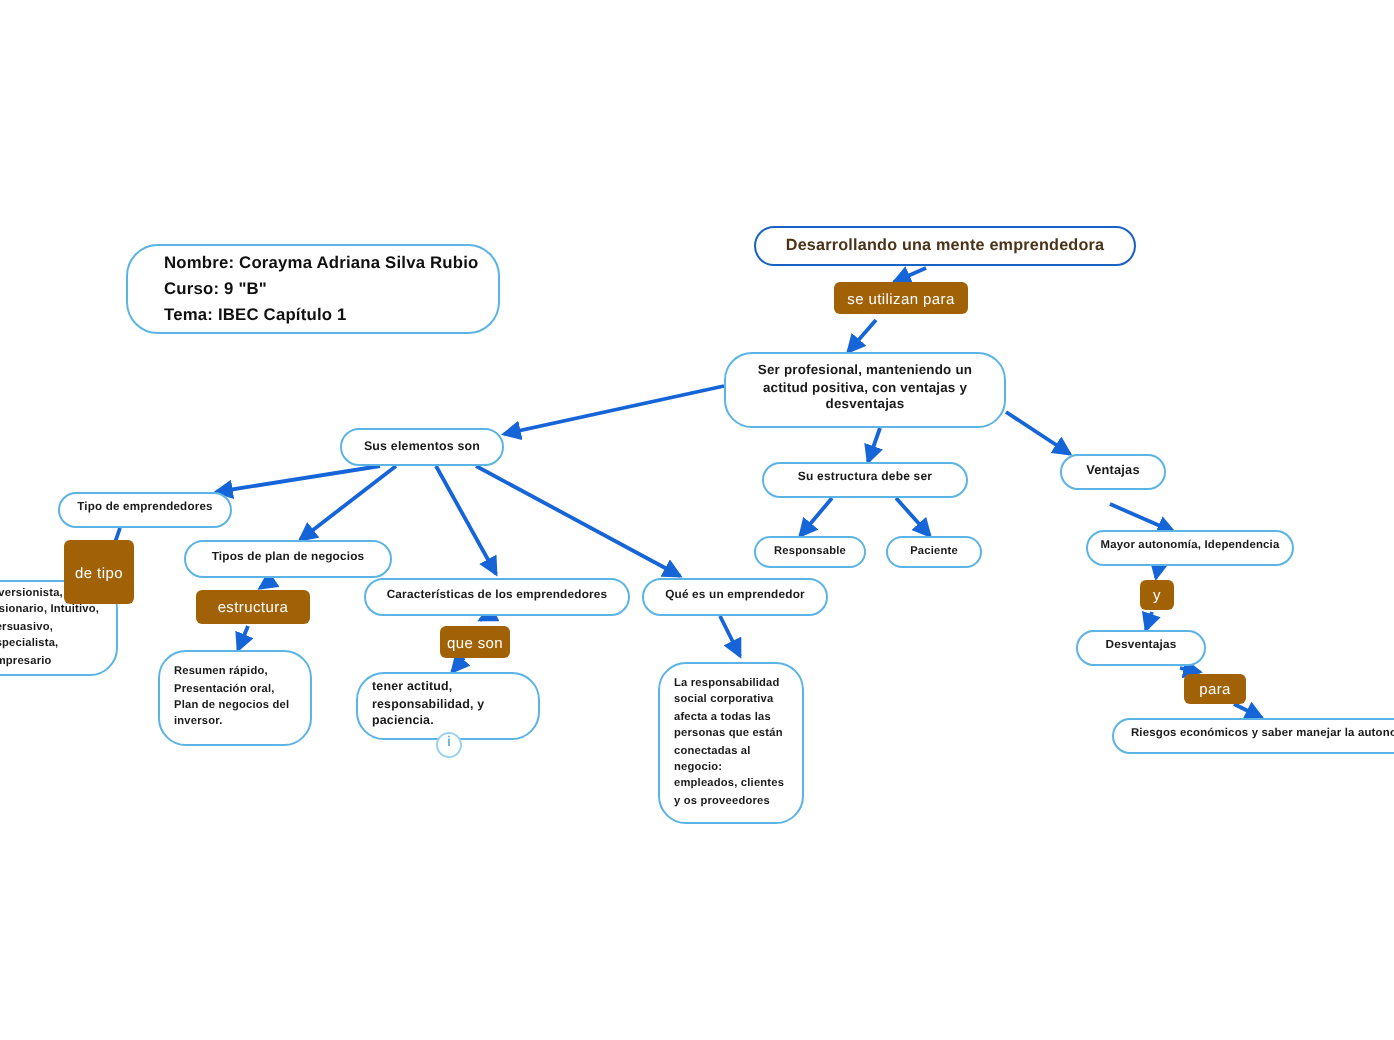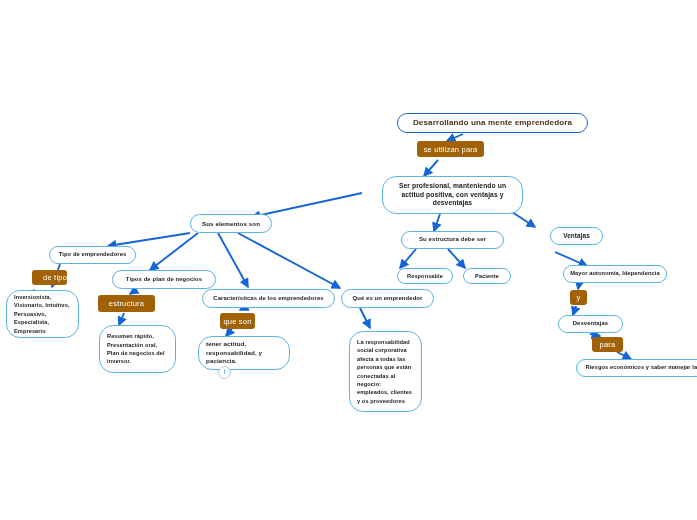--- a/index.html
+++ b/index.html
@@ -34,21 +34,20 @@
     border-radius: 14px;
     background: #ffffff;
     display: flex;
     align-items: center;
     justify-content: center;
     text-align: center;
     color: #1a1a1a;
     font-weight: bold;
     letter-spacing: 0.1px;
     z-index: 3;
-    margin-left: 20px;
   }
   .node .txt {
     display: block;
     padding: 2px 6px;
     line-height: 1.25;
     white-space: pre-line;
   }
 
   
   .node.root {
@@ -173,20 +172,25 @@
       <path d="M 579 284 L 578 289"></path>
 
       <path d="M 576 306 L 573 315"></path>
 
       <path d="M 590 334 L 600 336"></path>
 
       <path d="M 617 352 L 631 359"></path>
     </g>
   </svg>
 
+  <div class="node info" style="left:63px; top:122px; width:187px; height:45px;">
+    <span class="txt">Nombre: Corayma Adriana Silva Rubio
+Curso: 9 "B"
+Tema: IBEC Capítulo 1</span>
+  </div>
 
   <div class="node root" style="left:377px; top:113px; width:191px; height:20px; font-size:8.1px;">
     <span class="txt">Desarrollando una mente emprendedora</span>
   </div>
 
   <div class="chip" style="left:417px; top:141px; width:67px; height:16px;">
     <span>se utilizan para</span>
   </div>
 
   <div class="node" style="left:362px; top:176px; width:141px; height:38px; font-size:6.7px;">
@@ -194,21 +198,21 @@
   </div>
 
   <div class="node" style="left:170px; top:214px; width:82px; height:19px; font-size:6.2px;">
     <span class="txt">Sus elementos son</span>
   </div>
 
   <div class="node" style="left:29px; top:246px; width:87px; height:18px; font-size:5.8px;">
     <span class="txt">Tipo de emprendedores</span>
   </div>
 
-  <div class="chip" style="left:32px; top:270px; width:35px; height:15px;justify-content:flex-end;">
+  <div class="chip" style="left:32px; top:270px; width:35px; height:32px;">
     <span>de tipo</span>
   </div>
 
   <div class="node para" style="left:-14px; top:290px; width:73px; height:48px;">
     <span class="txt">Inversionista, Visionario, Intuitivo, Persuasivo, Especialista, Empresario</span>
   </div>
 
   <div class="node" style="left:92px; top:270px; width:104px; height:19px; font-size:5.9px;">
     <span class="txt">Tipos de plan de negocios</span>
   </div>

